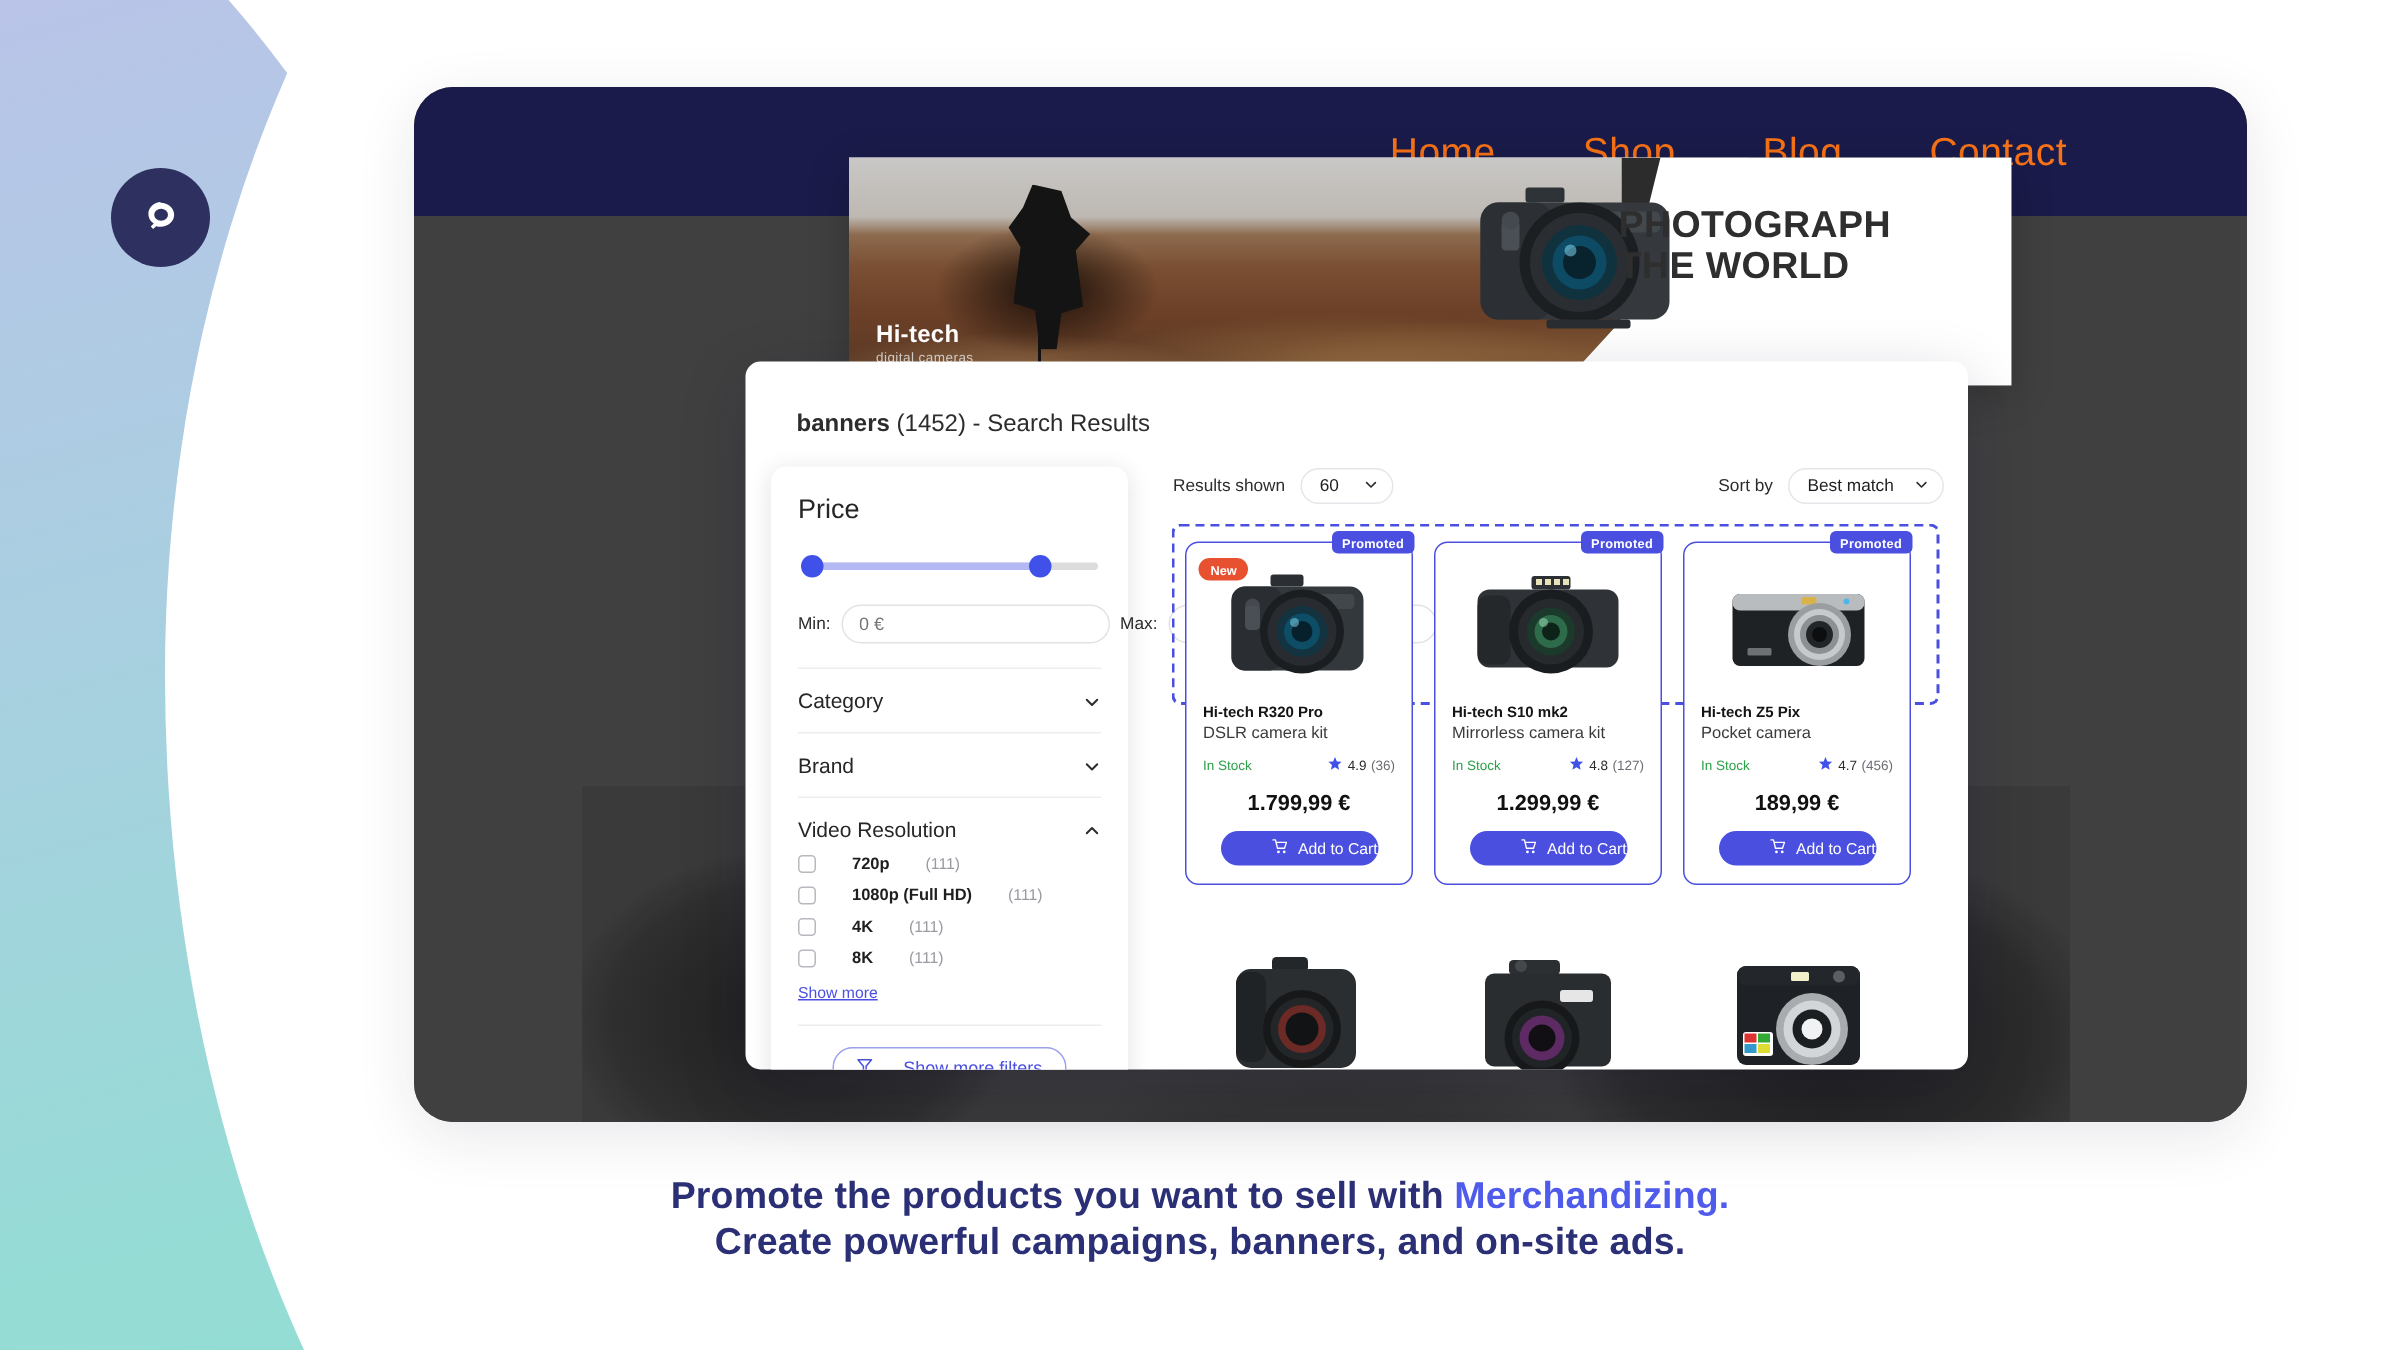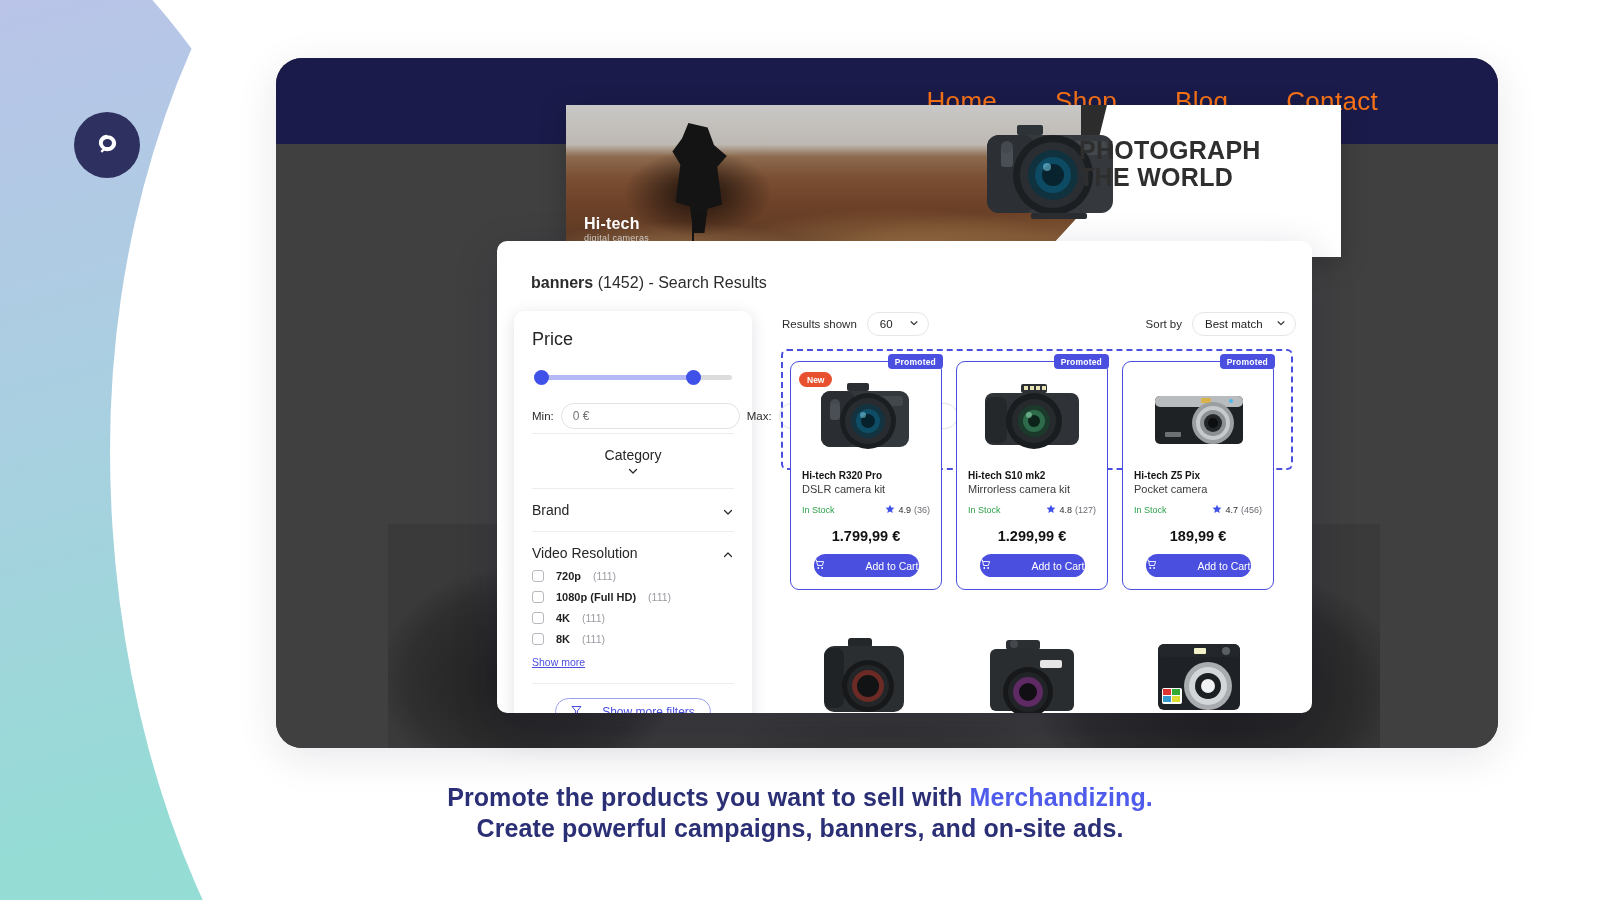--- a/index.html
+++ b/index.html
@@ -178,25 +178,25 @@
   .mm-input {
     flex: 1; height: 26px; border: 1px solid #e2e2e6; border-radius: 13px;
     font-size: 12px; color: #8e8e94; padding: 0 11px; background: #fff;
     font-family: "Liberation Sans", sans-serif;
   }
   .f-row {
     display:flex; align-items:center; justify-content:space-between;
     border-top: 1px solid #ededf0; padding: 13px 0 13px 0;
     cursor: pointer;
   }
-  .f-row.first { margin-top: 4px; flex-direction: column; }
+  .f-row.first { margin-top: 16px; }
   .f-row-label { font-size: 14px; color: #262626; }
   .chev { width: 12px; height: 12px; }
   .f-group { border-top: 1px solid #ededf0; padding-top: 13px; }
-  .opt { display:flex; align-items:center; gap: 12px; margin-top: 9px; }
+  .opt { display:flex; align-items:center; gap: 24px; margin-top: 9px; }
   .cbox { width: 12px; height: 12px; border: 1.4px solid #b8b8bf; border-radius: 3px; flex:none; }
   .opt-label { font-size: 11px; color: #1f1f1f; font-weight: 700; }
   .opt-count { font-size: 10.5px; color: #9a9aa2; }
   .show-more { font-size: 10.5px; color: #4a4fe0; text-decoration: underline; margin-top: 11px; display:inline-block; }
   .more-filters-wrap { border-top:1px solid #ededf0; margin-top: 13px; padding-top: 14px; text-align:center; }
   .more-filters {
     display:inline-flex; align-items:center; gap:20px;
     border: 1px solid #9aa0ec; color:#4a4fe0; background:#fff;
     border-radius: 15px; height: 27px; padding: 0 15px;
     font-size: 12px; cursor:pointer;
@@ -250,21 +250,21 @@
   }
   .thumb { height: 86px; display:flex; align-items:center; justify-content:center; margin-top: 2px; }
   .p-name { font-size: 10px; font-weight: 700; color: #141414; margin-top: 7px; }
   .p-desc { font-size: 11px; color: #3b3b3b; margin-top: 2px; }
   .p-meta { display:flex; align-items:center; justify-content:space-between; margin-top: 9px; }
   .p-stock { font-size: 9px; color: #2da14a; }
   .p-rate { display:flex; align-items:center; gap: 3px; font-size: 9px; color:#2b2b2b; }
   .p-rate .cnt { color:#6d6d75; }
   .p-price { text-align:center; font-size: 14.5px; font-weight: 700; color:#111; margin-top: 12px; }
   .cart-btn {
-    margin: 10px auto 0 auto; display:flex; align-items:center; justify-content:space-between; gap:6px;
+    margin: 10px auto 0 auto; display:flex; align-items:center; justify-content:flex-end; gap:6px;
     width: 105px; height: 23px; border-radius: 12px;
     background: #4a4fe0; color:#fff; font-size: 10.5px;
     border:none; cursor:pointer;
     font-family: "Liberation Sans", sans-serif;
   }
 
   
   .row2 {
     position: absolute; left: 293px; top: 395px; right: 10px;
     display: flex; gap: 14px;

